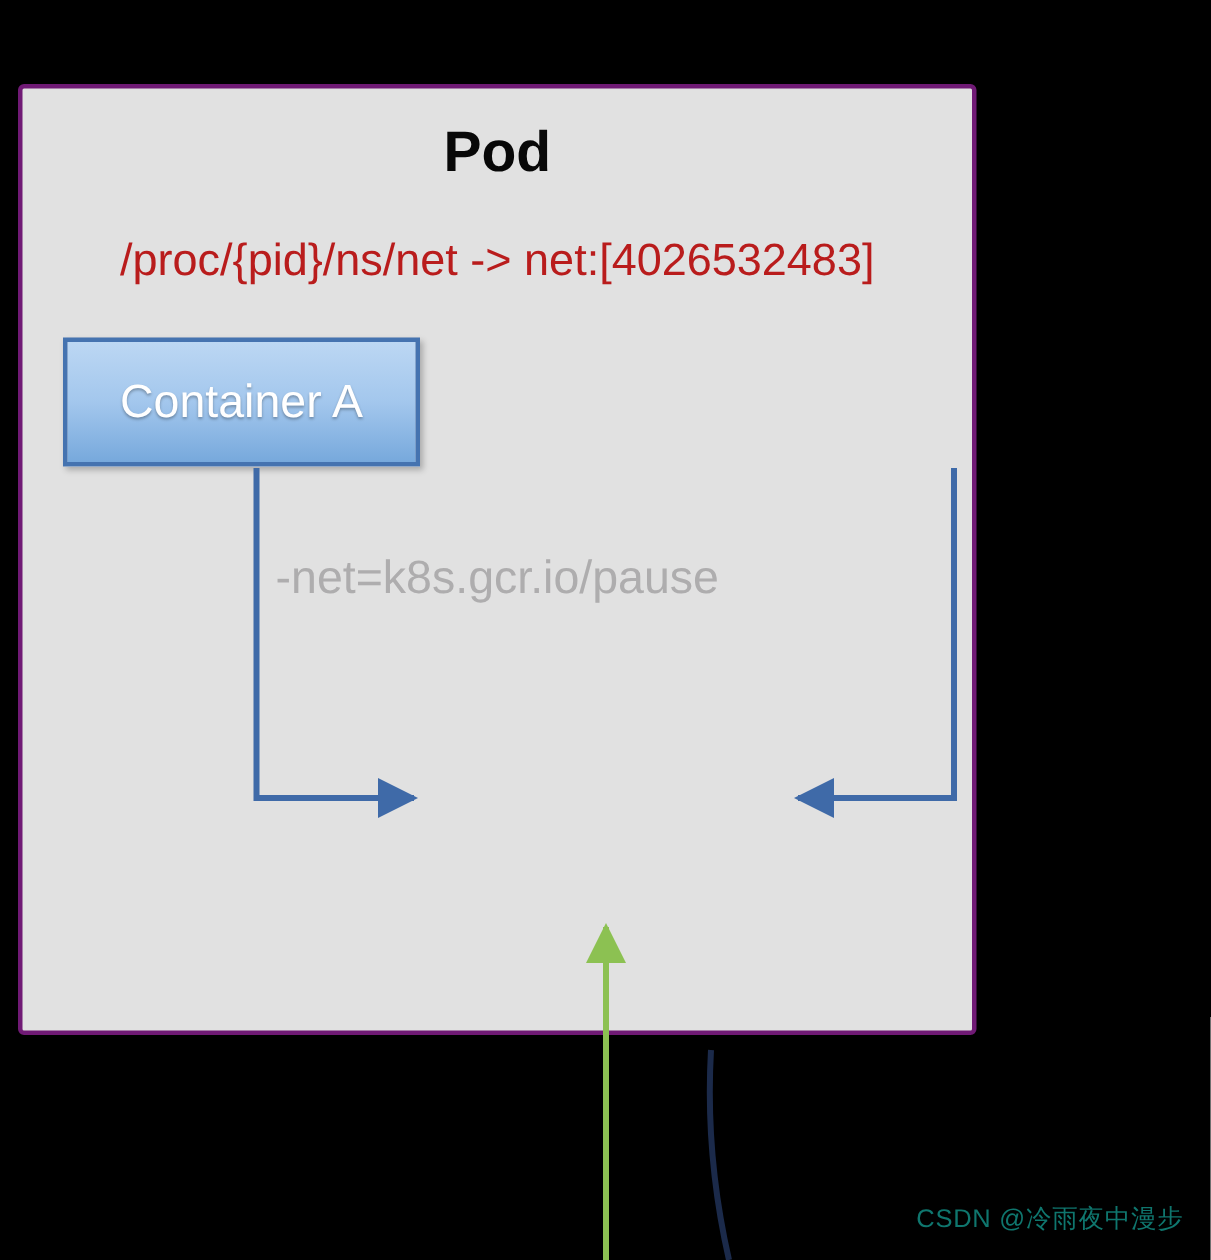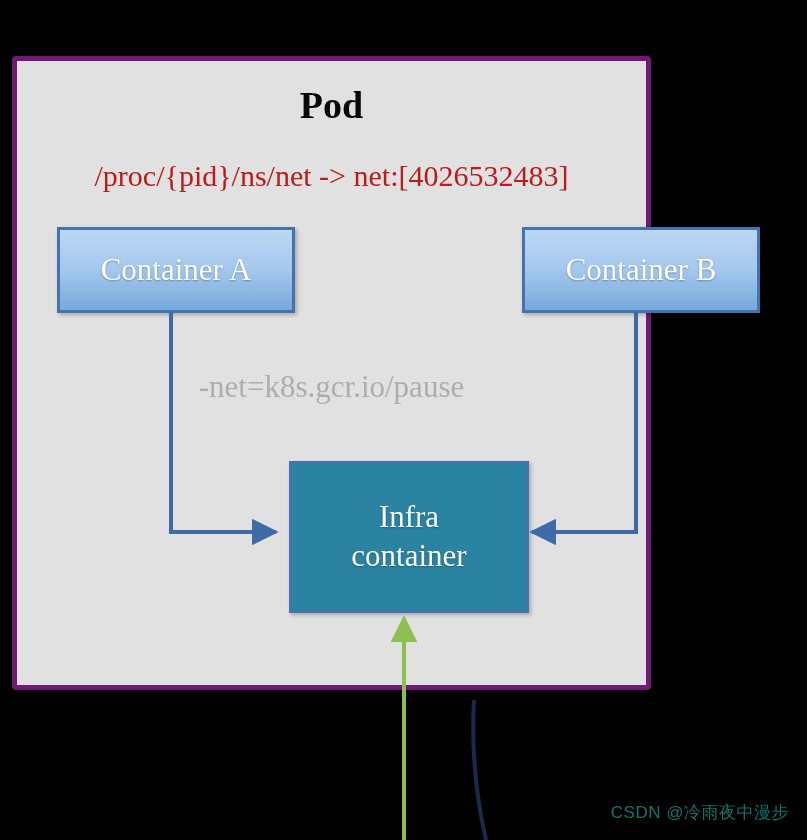--- a/index.html
+++ b/index.html
@@ -11,24 +11,23 @@
     position: relative;
     overflow: hidden;
   }
   .panel {
     position: absolute;
     left: 12px;
     top: 56px;
     width: 639px;
     height: 634px;
     background: #e1e1e1;
-    border: 5px solid #701a75;
+    border: 3px solid #701a75;
     border-radius: 4px;
     box-shadow: 0 2px 3px rgba(0,0,0,0.15);
-    font-family: Liberation Serif, serif;
   }
   .title {
     position: absolute;
     top: 22px;
     left: 0; right: 0;
     text-align: center;
     font-size: 38px;
     font-weight: 700;
     color: #080808;
   }
@@ -53,21 +52,21 @@
     width: 238px;
     height: 86px;
     top: 166px;
     background: linear-gradient(to bottom, #bcd7f3 0%, #a3c7ed 50%, #77a9dc 100%);
     border: 3px solid #4573b0;
     font-size: 31px;
     font-weight: 400;
     color: #fff;
     text-shadow: 0 1px 2px rgba(0,0,0,0.3);
   }
-  .ca { left: 40px; }
+  .ca { left: 27px; }
   .cb { left: 505px; }
   .net-hint {
     position: absolute;
     top: 308px;
     left: 0; right: 0;
     text-align: center;
     font-size: 31px;
     font-weight: 400;
     color: #aeadae;
   }
@@ -104,30 +103,23 @@
 </head>
 <body>
 
 <div class="panel">
   <div class="title">Pod</div>
   <div class="ns-path">/proc/{pid}/ns/net -&gt; net:[4026532483]</div>
 
   <div class="box container-box ca">
     <span>Container A</span>
   </div>
-  <div class="box container-box cb">
-    <span>Container B</span>
-  </div>
 
   <div class="net-hint">-net=k8s.gcr.io/pause</div>
 
-  <div class="box infra-box">
-    <span style="white-space:pre-line;">Infra
-container</span>
-  </div>
 </div>
 
 <svg class="arrows">
   <defs>
     <marker id="arrow-blue" viewBox="0 0 12 12" refX="10" refY="6" markerWidth="8" markerHeight="8" orient="auto-start-reverse">
       <path d="M1,1 L11,6 L1,11 Z" fill="#3f6aa8"></path>
     </marker>
     <marker id="arrow-green" viewBox="0 0 12 12" refX="10" refY="6" markerWidth="8" markerHeight="8" orient="auto-start-reverse">
       <path d="M1,1 L11,6 L1,11 Z" fill="#8cc152"></path>
     </marker>

